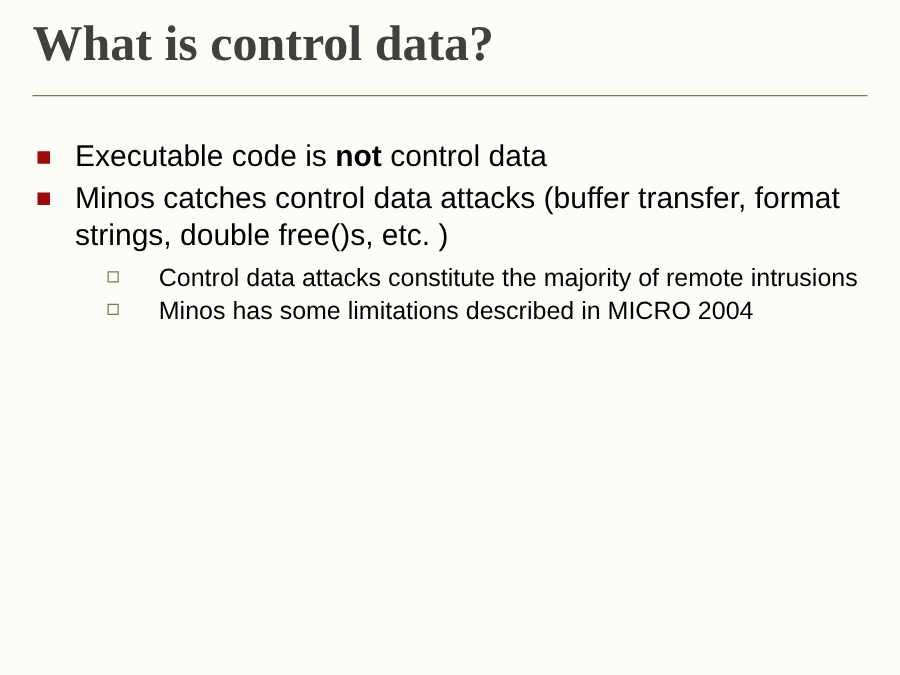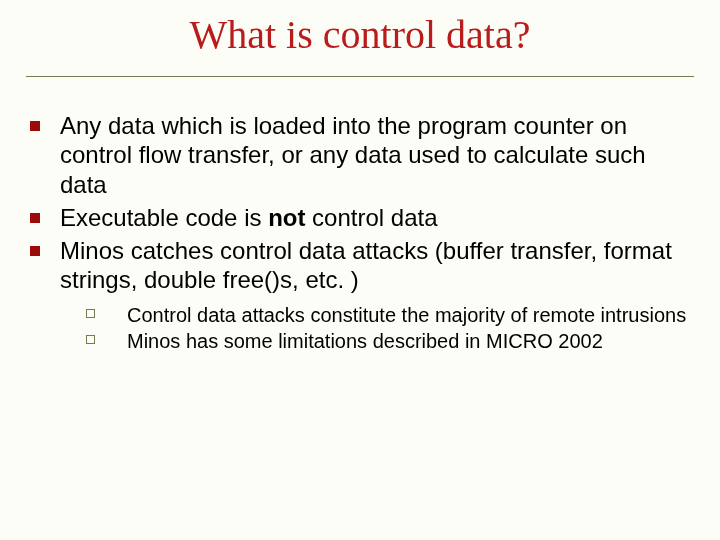--- a/index.html
+++ b/index.html
@@ -12,24 +12,23 @@
     flex-direction: column;
   }
   .title-block {
     border-bottom: 1.5px solid #7a7a50;
     padding-bottom: 20px;
     margin-bottom: 34px;
   }
   .title {
     font-family: Garamond, Georgia, 'Times New Roman', serif;
     font-size: 40px;
-    font-weight: 400;
-    color: #b91c1c;
+    font-weight: 700;
+    color: #404040;
     line-height: 1.05;
-    text-align: center;
   }
   .body {
     padding-left: 4px;
   }
   .level1 {
     list-style: none;
     margin: 0;
     padding: 0;
   }
   .level1 > li {
@@ -82,37 +81,33 @@
 <div class="slide">
 
   <div class="title-block">
     <h1 class="title">What is control data?</h1>
   </div>
 
   <div class="body">
     <ul class="level1">
       <li>
         <span class="bullet-sq"></span>
-        <span class="l1-text">Any data which is loaded into the program counter on control flow transfer, or any data used to calculate such data</span>
-      </li>
-      <li>
-        <span class="bullet-sq"></span>
         <span class="l1-text">Executable code is <b>not</b> control data</span>
       </li>
       <li>
         <span class="bullet-sq"></span>
         <span class="l1-text">Minos catches control data attacks (buffer transfer, format strings, double free()s, etc. )</span>
       </li>
     </ul>
 
     <ul class="level2">
       <li>
         <span class="bullet-sq-outline"></span>
         <span class="l2-text">Control data attacks constitute the majority of remote intrusions</span>
       </li>
       <li>
         <span class="bullet-sq-outline"></span>
-        <span class="l2-text">Minos has some limitations described in MICRO 2002</span>
+        <span class="l2-text">Minos has some limitations described in MICRO 2004</span>
       </li>
     </ul>
   </div>
 
 </div>
 
 </body></html>

